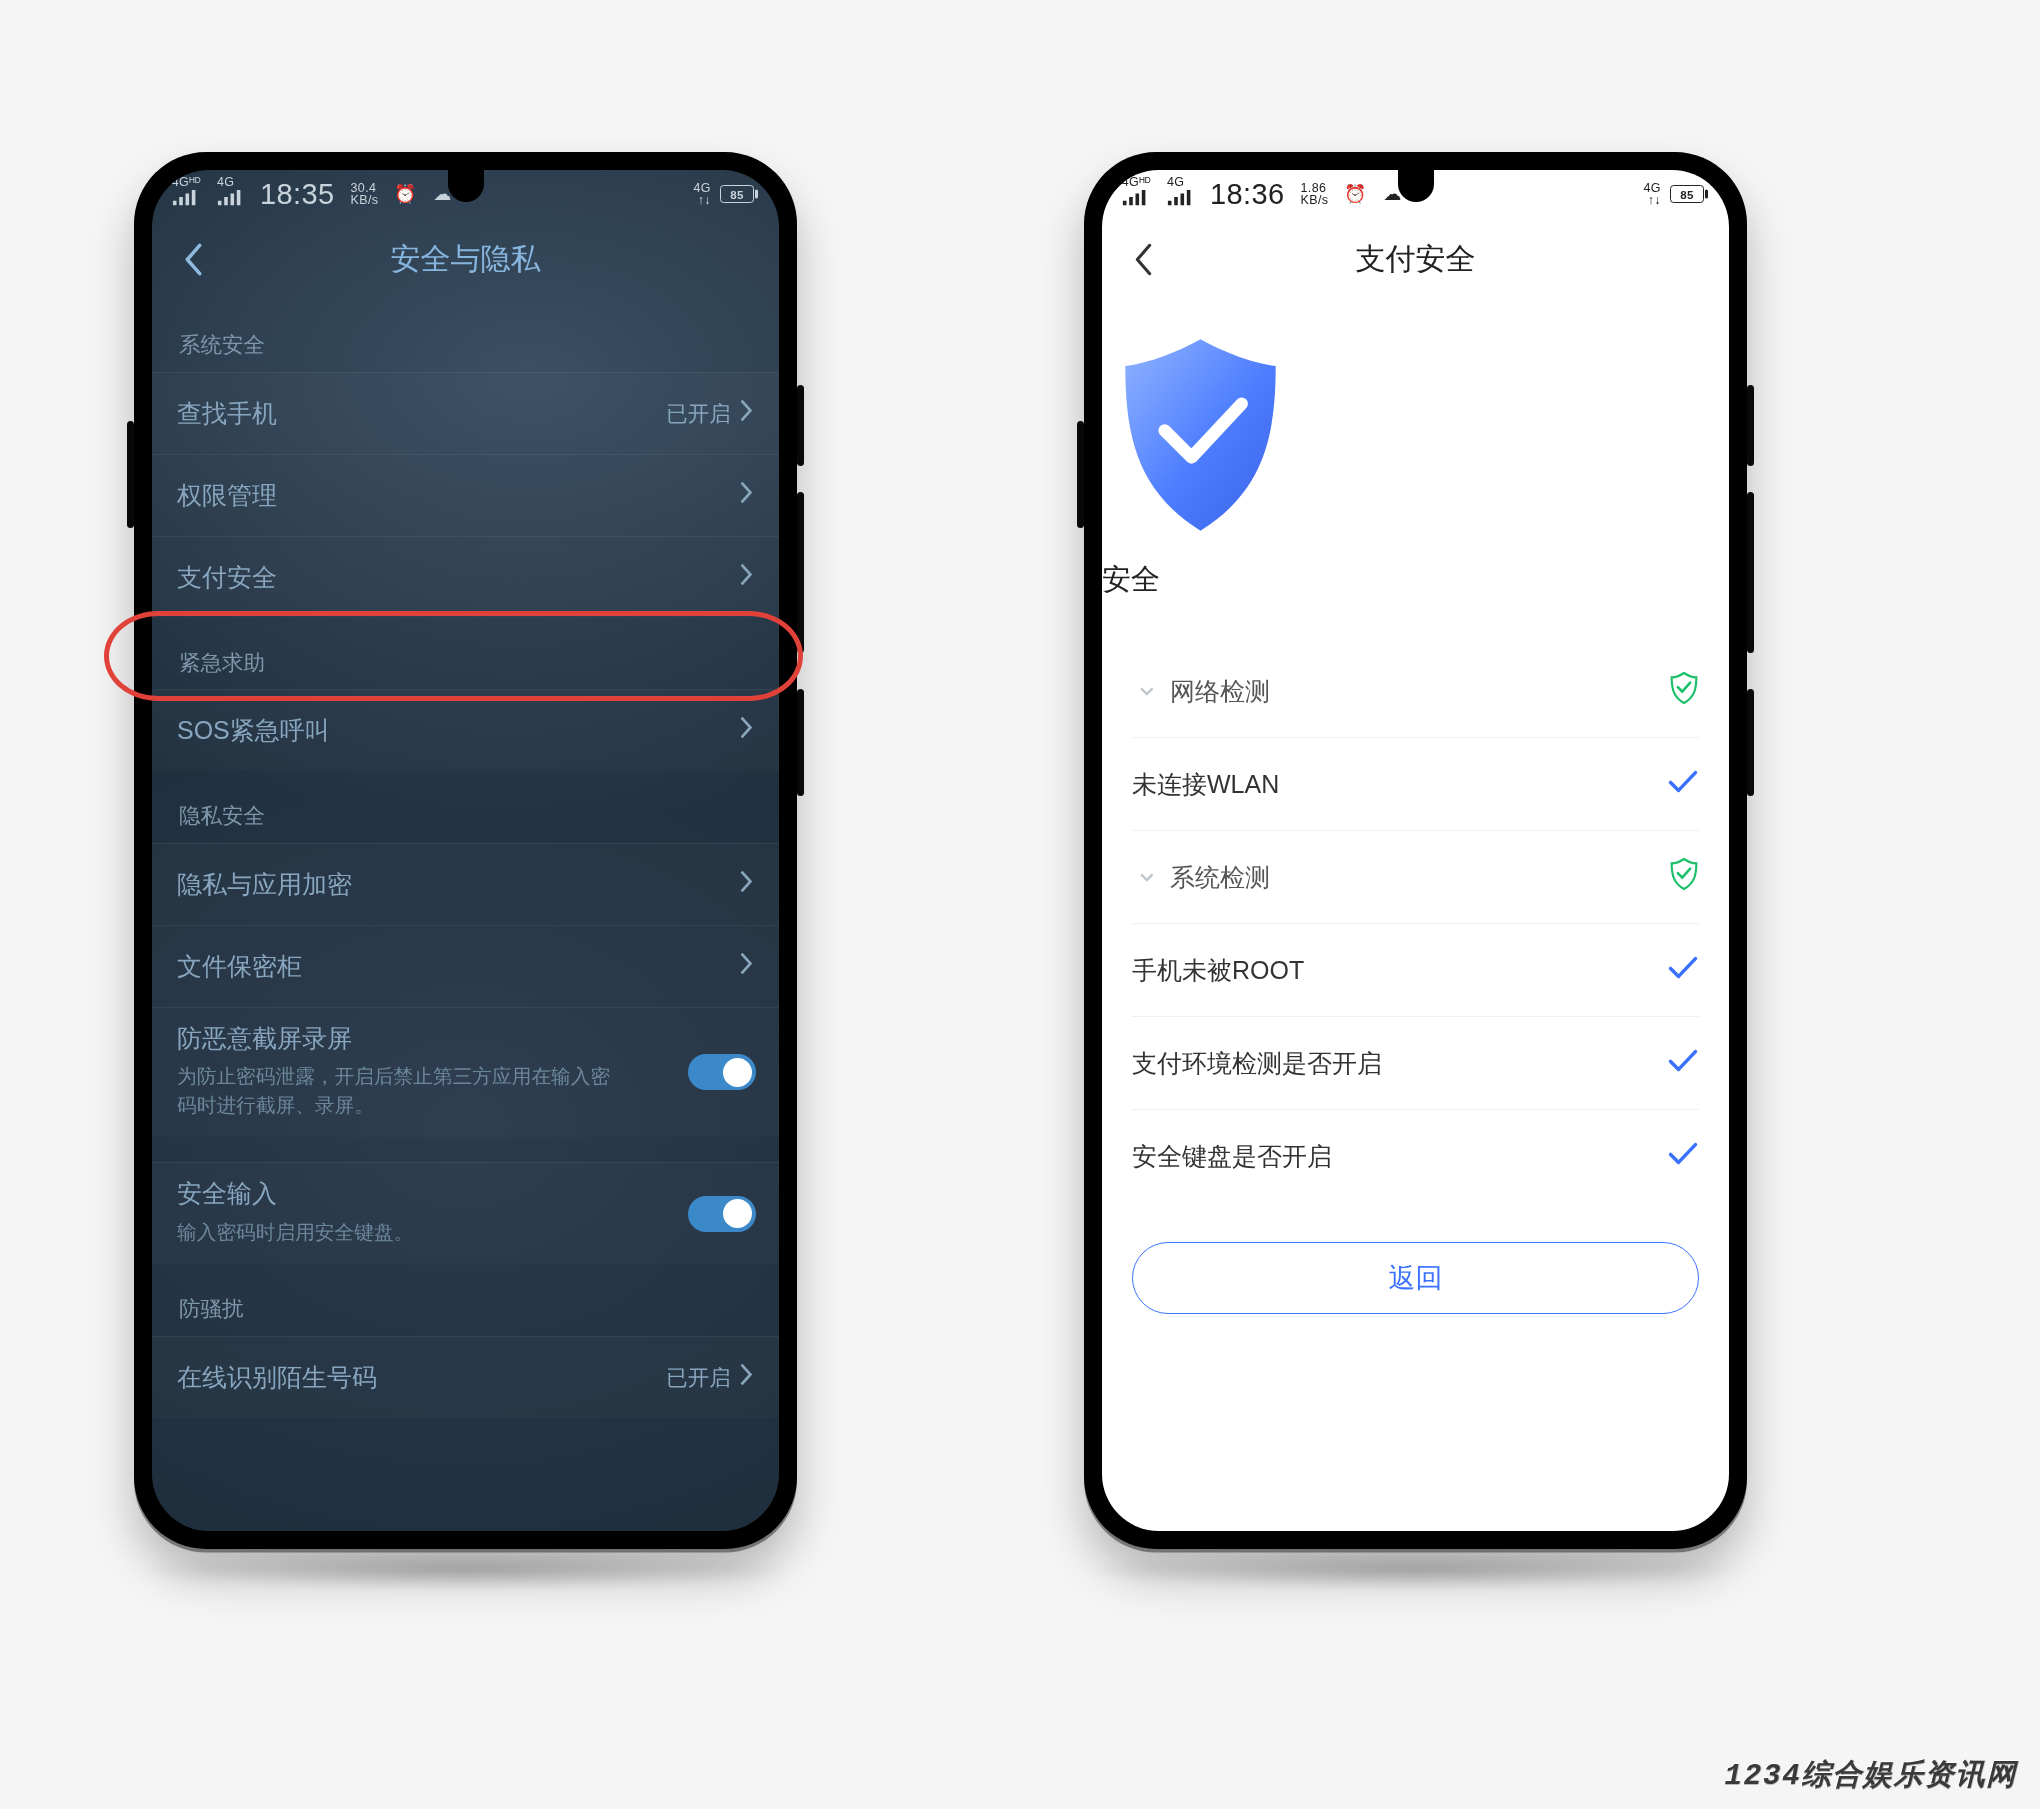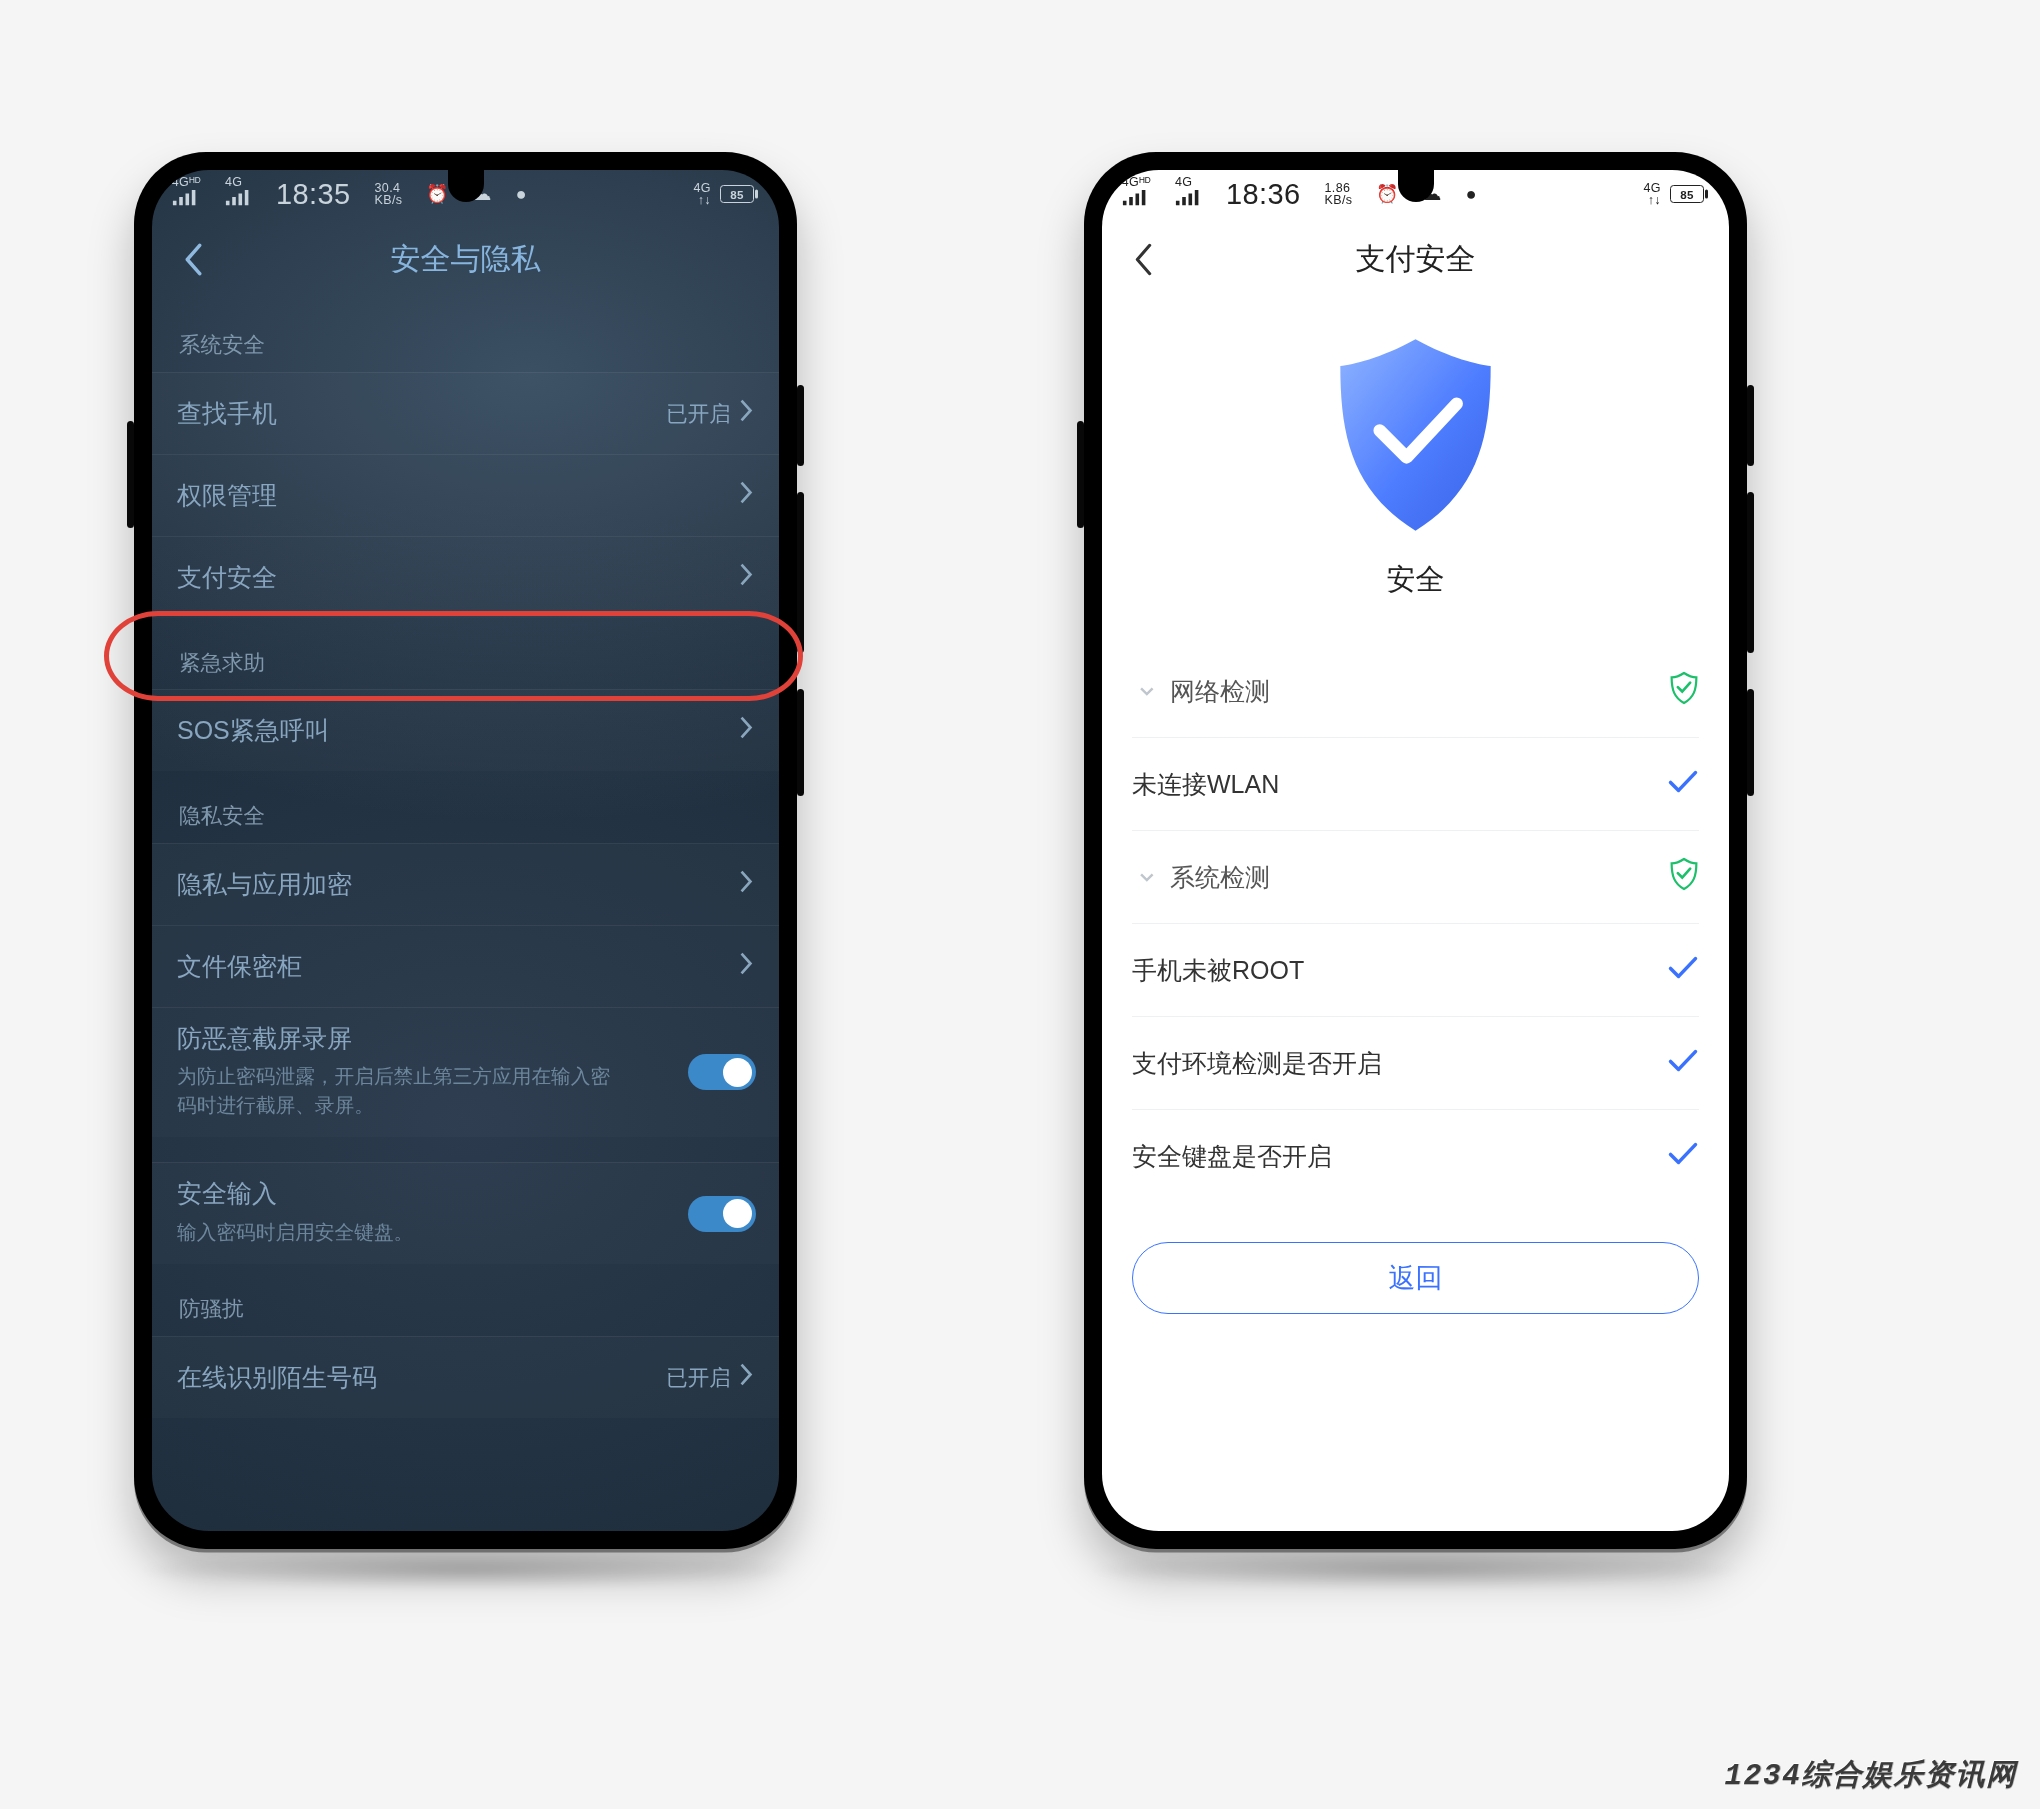--- a/index.html
+++ b/index.html
@@ -67,21 +67,21 @@
       #1b2a38;
   }
   .status-bar {
     height: 48px;
     display: flex;
     align-items: center;
     padding: 0 25px 0 19.7px;
     font-size: 18px;
     letter-spacing: 0.4px;
   }
-  .status-bar .sb-left  { display: flex; align-items: center; gap: 24px; }
+  .status-bar .sb-left  { display: flex; align-items: center; gap: 16px; }
   .status-bar .sb-right { margin-left: auto; display: flex; align-items: center; gap: 9px; }
   .sb-dark  { color: #c9d3db; }
   .sb-light { color: #222; }
   .sb-time  { font-weight: 500; font-size: 29px; }
   .sb-small { font-size: 12.5px; line-height: 1; }
   .sb-stack { display: flex; flex-direction: column; align-items: flex-start; }
   .sb-batt  { display: inline-flex; align-items: center; gap: 3.6px; }
   .batt-body {
     width: 34px; height: 18px;
     border: 1.8px solid currentColor;
@@ -182,21 +182,21 @@
     pointer-events: none;
     z-index: 60;
   }
 
   
   .phone-2 { left: 1084px; top: 152px; }
   .screen-2 { background: #fff; }
   .hero {
     display: flex;
     flex-direction: column;
-    align-items: center;
+    align-items: flex-start;
     padding: 27px 0 9px;
   }
   .shield-wrap {
     width: 197px; height: 215px;
     display: flex; align-items: center; justify-content: center;
   }
   .hero-label {
     margin-top: 18px;
     font-size: 29px;
     color: #222;

